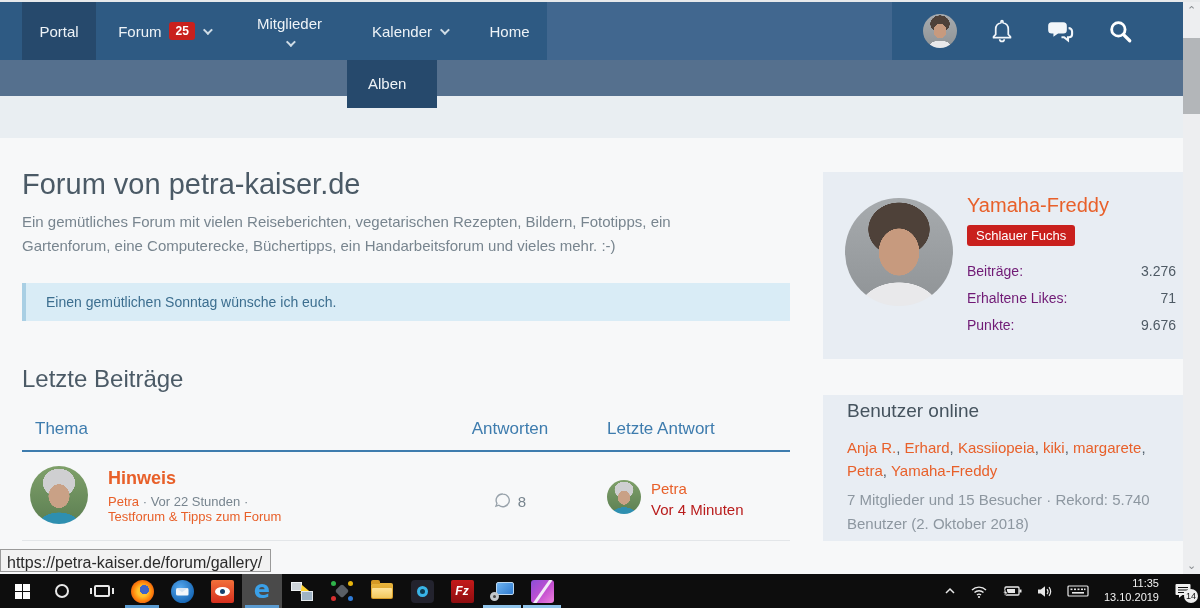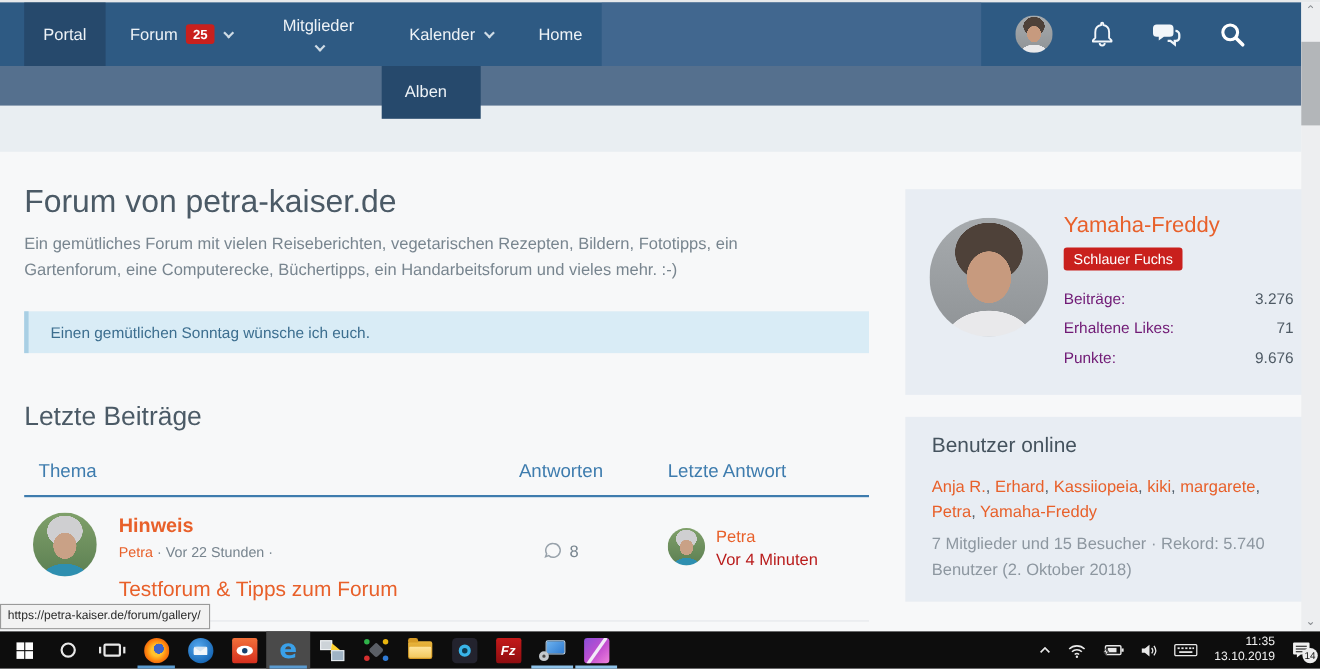--- a/index.html
+++ b/index.html
@@ -53,21 +53,21 @@
   .avatar-58 { width:58px; height:58px; border-radius:50%; flex:0 0 auto; cursor:pointer;
     background:
       radial-gradient(ellipse 64% 46% at 50% 108%, #2e8fb0 0 60%, transparent 61%),
       radial-gradient(ellipse 30% 34% at 50% 52%, #c9a186 0 60%, transparent 61%),
       radial-gradient(ellipse 46% 40% at 50% 29%, #cfcfd1 0 60%, transparent 61%),
       linear-gradient(180deg,#7fa06a,#5c7f52);
   }
   .row-title { color:#e8602a; font-size:18px; font-weight:bold; margin-top:2px; cursor:pointer; }
   .row-meta { margin-top:5px; font-size:13px; color:#78858f; }
   .row-meta .alink { color:#e8602a; cursor:pointer; }
-  .row-forum { margin-top:17px; font-size:19px; color:#e8602a; cursor:pointer; }
+  .row-forum { margin-top:0; font-size:13px; color:#e8602a; cursor:pointer; }
   .row-replies { width:170px; display:flex; align-items:center; justify-content:center; gap:6px; color:#78858f; font-size:15px; margin-top:26px; }
   .row-last { width:195px; padding-left:12px; display:flex; gap:10px; margin-top:14px; }
   .avatar-34 { width:34px; height:34px; border-radius:50%; flex:0 0 auto; cursor:pointer;
     background:
       radial-gradient(ellipse 64% 46% at 50% 108%, #2e8fb0 0 60%, transparent 61%),
       radial-gradient(ellipse 30% 34% at 50% 52%, #c9a186 0 60%, transparent 61%),
       radial-gradient(ellipse 46% 40% at 50% 29%, #cfcfd1 0 60%, transparent 61%),
       linear-gradient(180deg,#7fa06a,#5c7f52);
   }
   .last-name { color:#e8602a; font-size:15px; cursor:pointer; }
@@ -84,35 +84,35 @@
       radial-gradient(ellipse 47% 41% at 50% 29%, #4e4139 0 60%, transparent 61%),
       linear-gradient(180deg,#a7abae,#8f9396);
   }
   .profile-right { flex:1; }
   .profile-name { color:#e8602a; font-size:20px; margin-top:2px; cursor:pointer; }
   .profile-rank { display:inline-block; margin-top:8px; background:#c9201d; color:#fff; font-size:13px; padding:3px 9px; border-radius:3px; }
   .stats { margin-top:12px; }
   .stat-row { display:flex; justify-content:space-between; font-size:14px; line-height:27px; }
   .stat-label { color:#701a75; cursor:pointer; }
   .stat-value { color:#4e5a64; }
-  .card-online { margin-top:20px; padding:16px 24px; }
+  .card-online { margin-top:36px; padding:5px 24px; }
   .online-title { font-size:19px; font-weight:normal; color:#45535e; }
   .online-users { margin-top:14px; font-size:15px; line-height:1.55; color:#52606c; }
   .user-link { color:#e8602a; cursor:pointer; }
   .user-link:not(.last)::after { content:", "; color:#52606c; }
   .online-info { margin-top:5px; font-size:15px; line-height:1.6; color:#8d97a0; }
 
   
   .scrollbar { position:absolute; top:2px; right:0; width:17px; height:572px; background:#edeef0; z-index:50; }
   .sb-arrow { position:absolute; left:0; width:17px; height:17px; color:#888c90; font-size:11px; text-align:center; line-height:17px; cursor:pointer; }
   .sb-up { top:0; } .sb-down { bottom:0; }
   .sb-thumb { position:absolute; top:36px; left:0; width:17px; height:76px; background:#b3b6b9; cursor:pointer; }
 
   
-  .status-tip { position:absolute; left:0; top:549px; height:23px; background:#f2f2f2; border:1px solid #9a9a9a; font-size:11px; color:#2a2a2a; padding:4px 8px 0 6px; z-index:60; white-space:nowrap; }
+  .status-tip { position:absolute; left:0; top:549px; height:23px; background:#f2f2f2; border:1px solid #9a9a9a; font-size:16px; color:#2a2a2a; padding:4px 8px 0 6px; z-index:60; white-space:nowrap; }
 
   
   .taskbar { position:absolute; left:0; bottom:0; width:1200px; height:34px; background:#0d0d0d; display:flex; align-items:center; z-index:70; }
   .tb-left { display:flex; align-items:center; height:100%; }
   .tb-btn { width:40px; height:34px; display:flex; align-items:center; justify-content:center; position:relative; cursor:pointer; }
   .tb-btn.first { margin-left:2px; }
   .runline { position:absolute; bottom:0; left:3px; right:3px; height:3px; background:#5b9bd0; }
   .runline.wide { left:1px; right:1px; background:#8fc3ea; height:3px; }
   .tb-btn.hl { background:#4a4a4a; }
   

